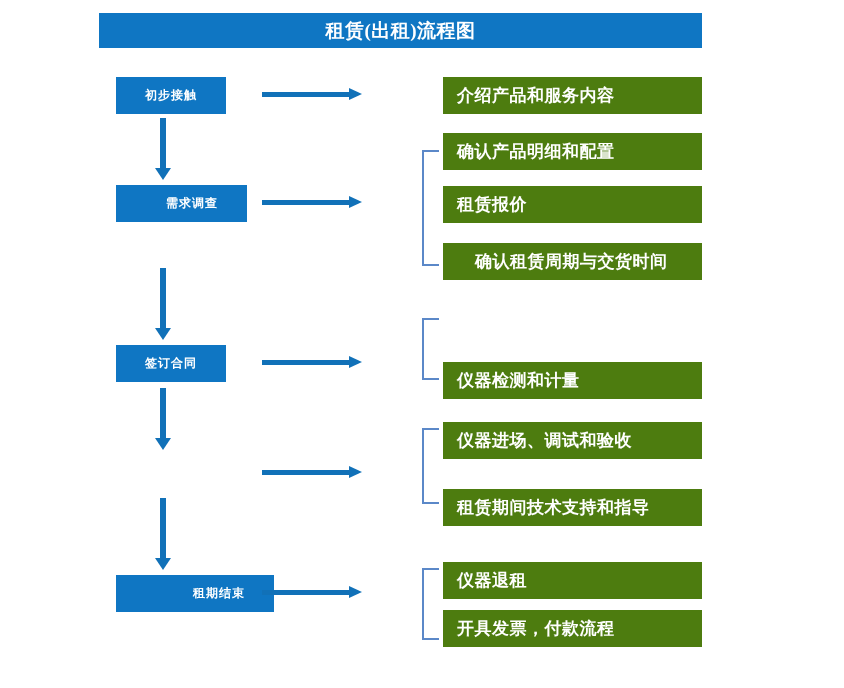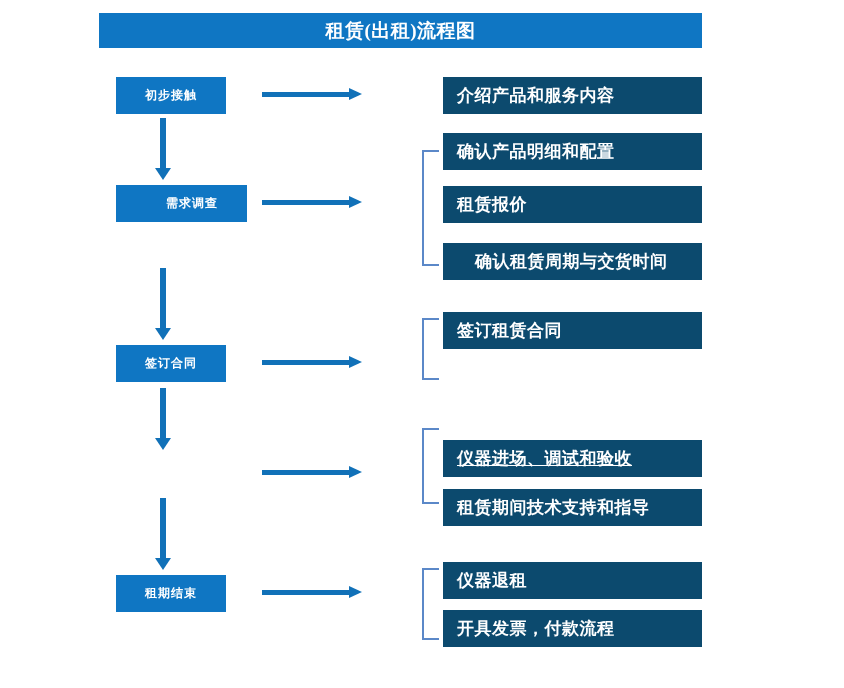--- a/index.html
+++ b/index.html
@@ -55,21 +55,21 @@
     letter-spacing: 1px;
     margin-left: 16px;
   }
 
   
   .detail-box {
     position: absolute;
     left: 443px;
     width: 259px;
     height: 37px;
-    background: #0c4a6e;
+    background: #4d7c0f;
     color: #ffffff;
     display: flex;
     align-items: center;
     font-size: 17px;
     font-weight: bold;
     padding-left: 14px;
     box-sizing: border-box;
     letter-spacing: 0.5px;
   }
 
@@ -139,21 +139,21 @@
 
   <div class="title-bar">租赁(出租)流程图</div>
 
   <div class="stage-box" style="top:77px;">初步接触</div>
 
   <div class="stage-box" style="top:185px;padding-left:21px;">需求调查</div>
 
   <div class="stage-box" style="top:345px;">签订合同</div>
 
 
-  <div class="stage-box" style="top:575px;">租期结束</div>
+  <div class="stage-box" style="top:575px;padding-left:48px;">租期结束</div>
 
   <div class="v-arrow" style="top:118px; height:62px;">
     <div class="shaft" style="height:50px;"></div>
     <div class="head" style="top:50px;"></div>
   </div>
 
   <div class="v-arrow" style="top:268px; height:72px;">
     <div class="shaft" style="height:60px;"></div>
     <div class="head" style="top:60px;"></div>
   </div>
@@ -202,24 +202,24 @@
   <div class="bracket" style="top:568px; height:72px;"></div>
 
   <div class="detail-box" style="top:77px;">介绍产品和服务内容</div>
 
   <div class="detail-box" style="top:133px;">确认产品明细和配置</div>
 
   <div class="detail-box" style="top:186px;">租赁报价</div>
 
   <div class="detail-box" style="top:243px;padding-left:32px;">确认租赁周期与交货时间</div>
 
-  <div class="detail-box" style="top:312px;">签订租赁合同</div>
-
-
-  <div class="detail-box" style="top:440px;text-decoration:underline;">仪器进场、调试和验收</div>
+
+  <div class="detail-box" style="top:362px;">仪器检测和计量</div>
+
+  <div class="detail-box" style="top:422px;">仪器进场、调试和验收</div>
 
   <div class="detail-box" style="top:489px;">租赁期间技术支持和指导</div>
 
   <div class="detail-box" style="top:562px;">仪器退租</div>
 
   <div class="detail-box" style="top:610px;">开具发票，付款流程</div>
 
 </div>
 
 </body></html>

